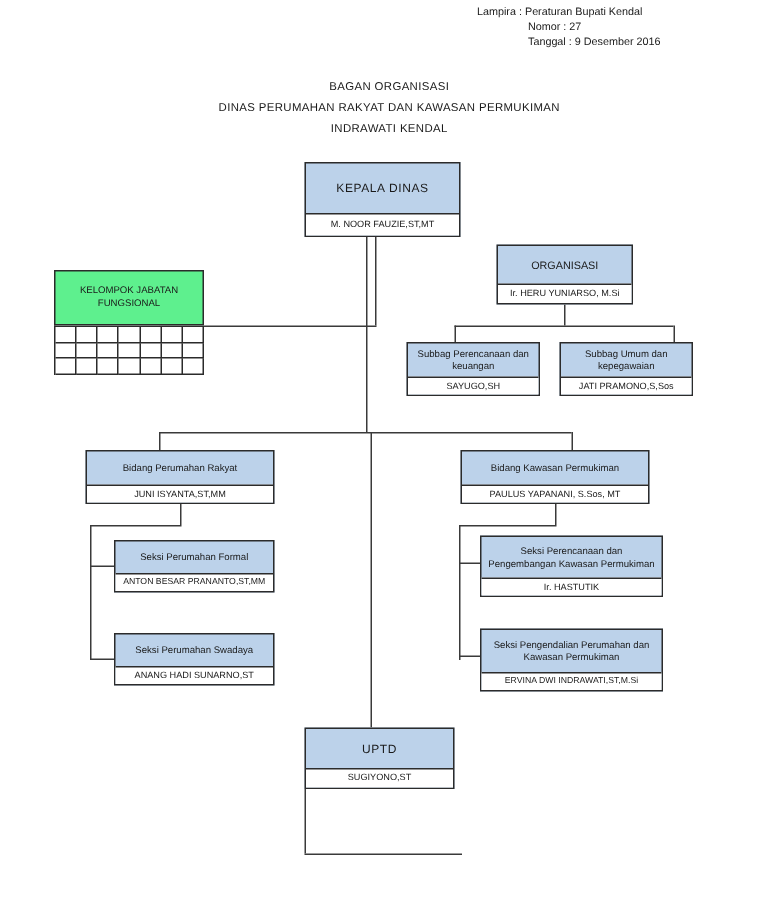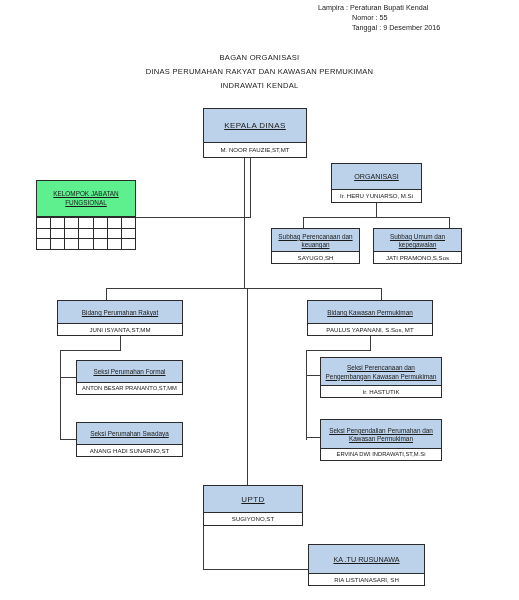--- a/index.html
+++ b/index.html
@@ -18,21 +18,21 @@
   .hdr-l2{left:352px;top:13px;}
   .hdr-l3{left:352px;top:23px;}
 
   
   .ttl{position:absolute;width:519px;text-align:center;font-size:7.6px;letter-spacing:.25px;white-space:nowrap;}
   .ttl-1{top:53px;}
   .ttl-2{top:67px;}
   .ttl-3{top:81px;}
 
   
-  .box{position:absolute;box-sizing:border-box;border:1px solid #2b2b2b;background:#bcd2ea;text-decoration:underline;}
+  .box{position:absolute;box-sizing:border-box;border:1px solid #2b2b2b;background:#bcd2ea;}
   .box .ttlcell{
     display:flex;align-items:center;justify-content:center;
     text-align:center;box-sizing:border-box;
     padding:1px 3px;width:100%;
     font-size:6.4px;line-height:8.2px;
   }
   .box .namecell{
     position:absolute;left:0;right:0;bottom:0;
     box-sizing:border-box;
     border-top:1px solid #2b2b2b;
@@ -55,21 +55,21 @@
   .fgrid{position:absolute;display:grid;box-sizing:border-box;
          border-left:1px solid #2b2b2b;border-top:1px solid #2b2b2b;background:#fff;}
   .fgrid .cell{box-sizing:border-box;border-right:1px solid #2b2b2b;border-bottom:1px solid #2b2b2b;}
 </style>
 </head>
 <body>
 
 <div id="chart">
 
   <div class="hdr hdr-l1">Lampira : Peraturan Bupati Kendal</div>
-  <div class="hdr hdr-l2">Nomor :  55</div>
+  <div class="hdr hdr-l2">Nomor :  27</div>
   <div class="hdr hdr-l3">Tanggal : 9 Desember 2016</div>
 
   <div class="ttl ttl-1">BAGAN ORGANISASI</div>
   <div class="ttl ttl-2">DINAS PERUMAHAN RAKYAT DAN KAWASAN PERMUKIMAN</div>
   <div class="ttl ttl-3">INDRAWATI KENDAL</div>
 
   <div class="ln v" style="left:244px;top:158px;height:130px;"></div>
   <div class="ln v" style="left:250px;top:158px;height:59px;"></div>
 
   <div class="ln h" style="left:106px;top:217px;width:145px;"></div>
@@ -175,18 +175,14 @@
   <div class="box" style="left:320px;top:419px;width:122px;height:42px;">
     <div class="ttlcell" style="height:30px;">Seksi Pengendalian Perumahan dan Kawasan Permukiman</div>
     <div class="namecell" style="height:12px;font-size:5.8px;">ERVINA DWI INDRAWATI,ST,M.Si</div>
   </div>
 
   <div class="box big" style="left:203px;top:485px;width:100px;height:41px;">
     <div class="ttlcell" style="height:28px;">UPTD</div>
     <div class="namecell" style="height:13px;">SUGIYONO,ST</div>
   </div>
 
-  <div class="box" style="left:308px;top:544px;width:117px;height:42px;">
-    <div class="ttlcell" style="height:30px;font-size:7.2px;">KA .TU RUSUNAWA</div>
-    <div class="namecell" style="height:12px;">RIA LISTIANASARI, SH</div>
-  </div>
 
 </div>
 
 </body></html>

